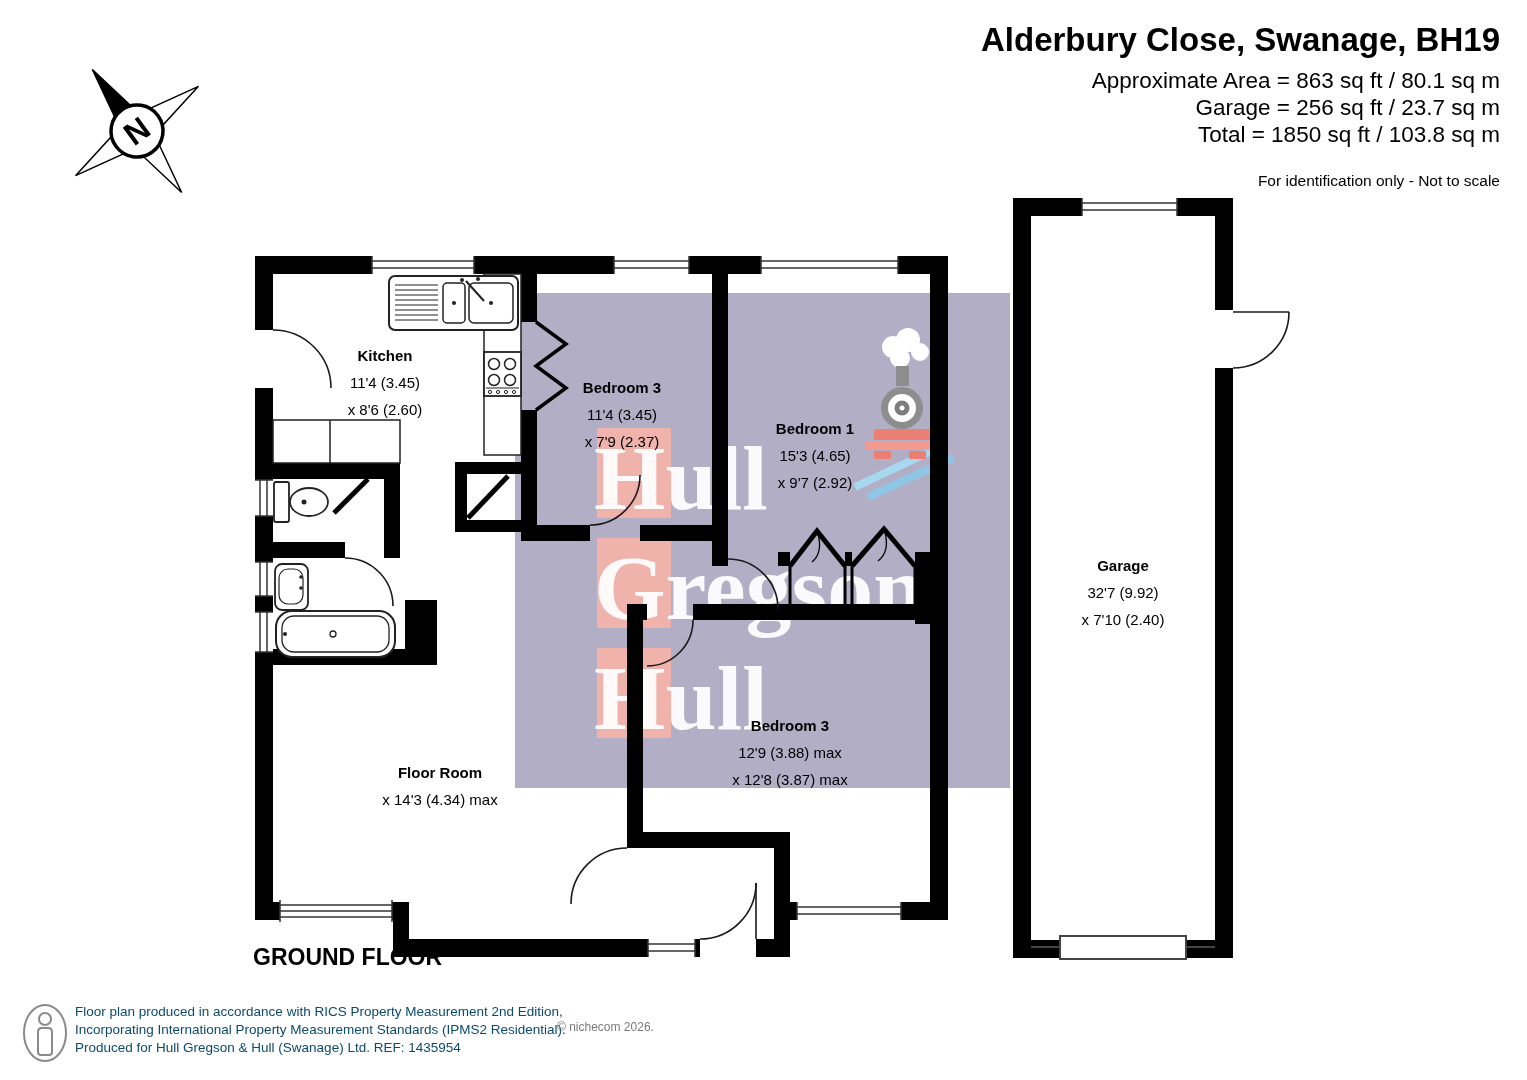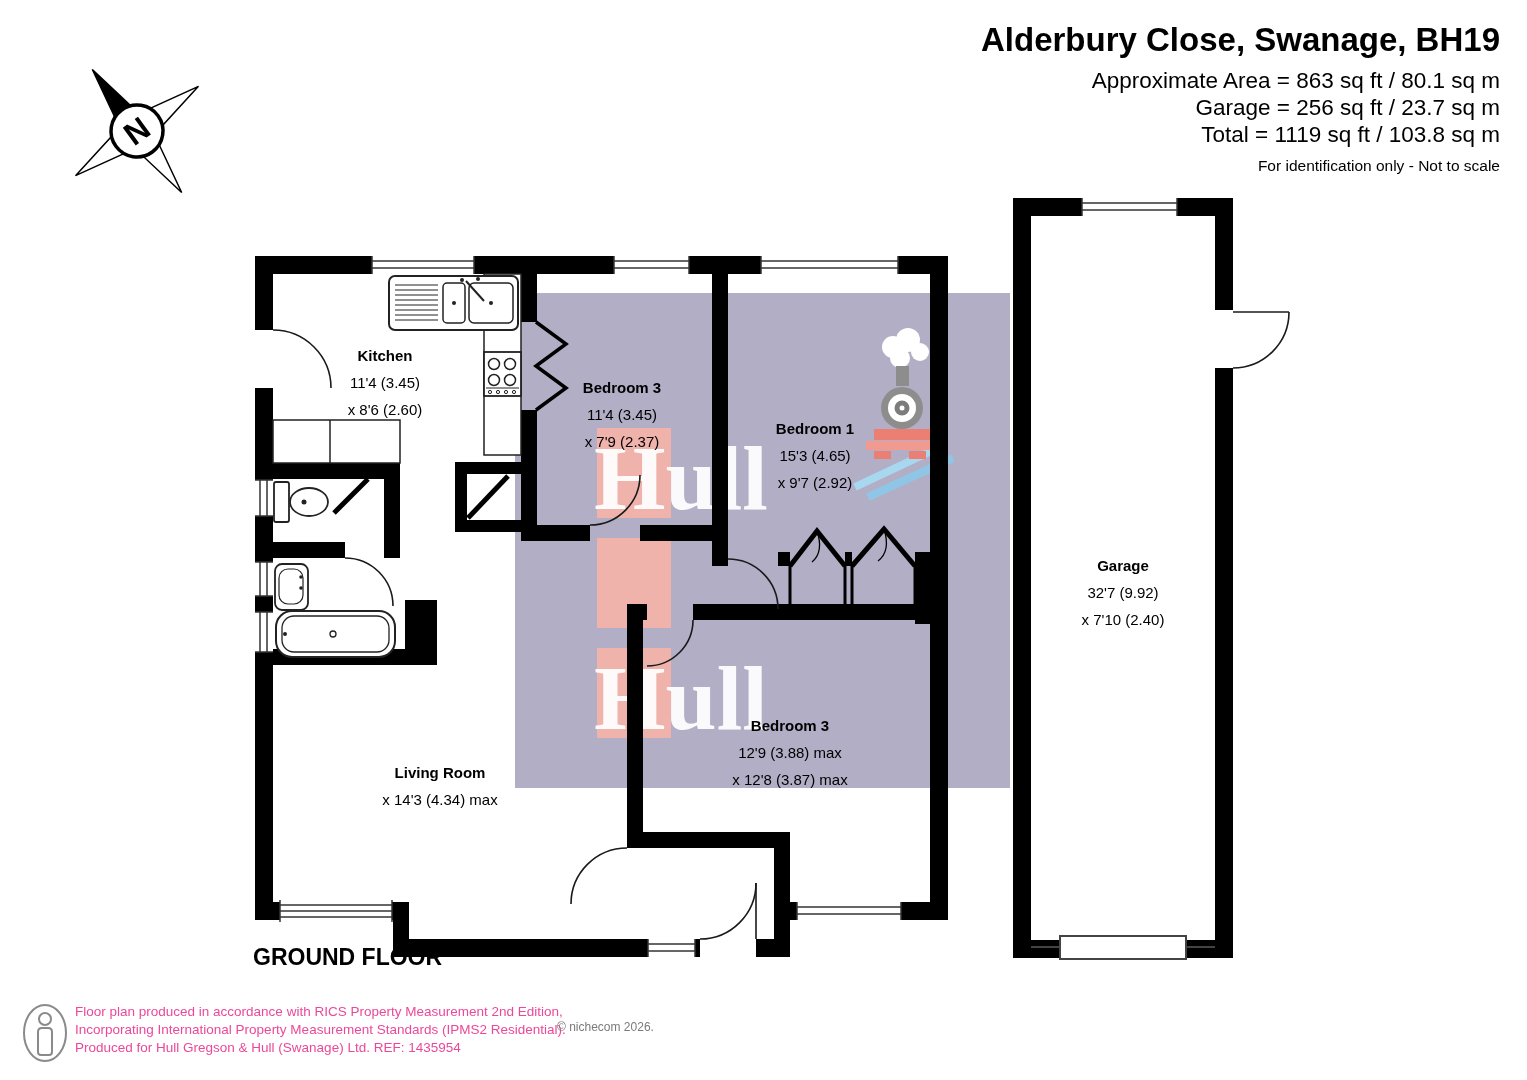--- a/index.html
+++ b/index.html
@@ -17,36 +17,37 @@
   .wm-t2{top:542px;}
   .wm-t3{top:652px;}
   
   .plan{position:absolute;left:0;top:0;z-index:2;}
   
   .lbl{position:absolute;z-index:3;text-align:center;font-size:15px;line-height:27px;}
   .lbl .nm{font-weight:bold;}
   .hdr{position:absolute;z-index:3;right:27px;top:20px;text-align:right;}
   .hdr .title{font-size:33px;font-weight:bold;line-height:40px;margin-bottom:7px;margin-left:16px;}
   .hdr .area{font-size:22.5px;line-height:27px;}
-  .hdr .disc{font-size:15.5px;line-height:20px;margin-top:8px;}
+  .hdr .disc{font-size:15.5px;line-height:20px;margin-top:23px;}
   .floorlbl{position:absolute;z-index:3;left:253px;top:944px;font-size:23px;font-weight:bold;}
-  .footer{position:absolute;z-index:3;left:75px;top:1003px;font-size:13.5px;line-height:18px;color:#ec4899;}
+  .footer{position:absolute;z-index:3;left:75px;top:1003px;font-size:13.5px;line-height:18px;color:#0c4a6e;}
   .copyright{position:absolute;z-index:3;left:557px;top:1020px;font-size:12px;color:#7a7a7a;}
   .person{position:absolute;z-index:3;left:20px;top:1002px;}
 </style>
 </head>
 <body>
 
 <div class="canvas">
 
   <div class="wm-rect"></div>
   <div class="wm-sq wm-sq1"></div>
   <div class="wm-sq wm-sq2"></div>
   <div class="wm-sq wm-sq3"></div>
   <div class="wm-txt wm-t1">Hull</div>
+  <div class="wm-txt wm-t2">Gregson</div>
   <div class="wm-txt wm-t3">Hull</div>
 
   <svg class="plan" width="1527" height="1080" viewBox="0 0 1527 1080">
 
     <g>
       <line x1="855" y1="487" x2="940" y2="447" stroke="#a8d8f0" stroke-width="8"></line>
       <line x1="868" y1="497" x2="953" y2="458" stroke="#8fc6e6" stroke-width="8"></line>
       <circle cx="893" cy="347" r="11" fill="#fff"></circle>
       <circle cx="908" cy="340" r="12" fill="#fff"></circle>
       <circle cx="920" cy="352" r="9" fill="#fff"></circle>
@@ -281,21 +282,21 @@
       <path d="M0,-76 L12,-13 L-12,-13 Z" fill="#000"></path>
       <circle cx="0" cy="0" r="26" fill="#fff" stroke="#000" stroke-width="3.5"></circle>
       <text x="0" y="11" text-anchor="middle" font-family="Liberation Sans, sans-serif" font-size="32" font-weight="bold" fill="#000">N</text>
     </g>
   </svg>
 
   <div class="hdr">
     <div class="title">Alderbury Close, Swanage, BH19</div>
     <div class="area">Approximate Area = 863 sq ft / 80.1 sq m</div>
     <div class="area">Garage = 256 sq ft / 23.7 sq m</div>
-    <div class="area">Total = 1119 sq ft / 103.8 sq m</div>
+    <div class="area">Total = 1850 sq ft / 103.8 sq m</div>
     <div class="disc">For identification only - Not to scale</div>
   </div>
 
   <div class="lbl" style="left:265px;top:342px;width:240px;">
     <div class="nm">Kitchen</div>
     <div>11'4 (3.45)</div>
     <div>x 8'6 (2.60)</div>
   </div>
   <div class="lbl" style="left:502px;top:374px;width:240px;">
     <div class="nm">Bedroom 3</div>
@@ -311,21 +312,21 @@
     <div class="nm">Garage</div>
     <div>32'7 (9.92)</div>
     <div>x 7'10 (2.40)</div>
   </div>
   <div class="lbl" style="left:660px;top:712px;width:260px;">
     <div class="nm">Bedroom 3</div>
     <div>12'9 (3.88) max</div>
     <div>x 12'8 (3.87) max</div>
   </div>
   <div class="lbl" style="left:310px;top:759px;width:260px;">
-    <div class="nm">Living Room</div>
+    <div class="nm">Floor Room</div>
     <div>x 14'3 (4.34) max</div>
   </div>
 
   <div class="floorlbl">GROUND FLOOR</div>
 
   <svg class="person" width="50" height="62" viewBox="0 0 50 62">
     <ellipse cx="25" cy="31" rx="21" ry="28" fill="none" stroke="#8a8a8a" stroke-width="2"></ellipse>
     <circle cx="25" cy="17" r="6" fill="none" stroke="#8a8a8a" stroke-width="2"></circle>
     <path d="M18,50 V30 Q18,26 22,26 H28 Q32,26 32,30 V50 Q32,53 29,53 H21 Q18,53 18,50 Z" fill="none" stroke="#8a8a8a" stroke-width="2"></path>
   </svg>

